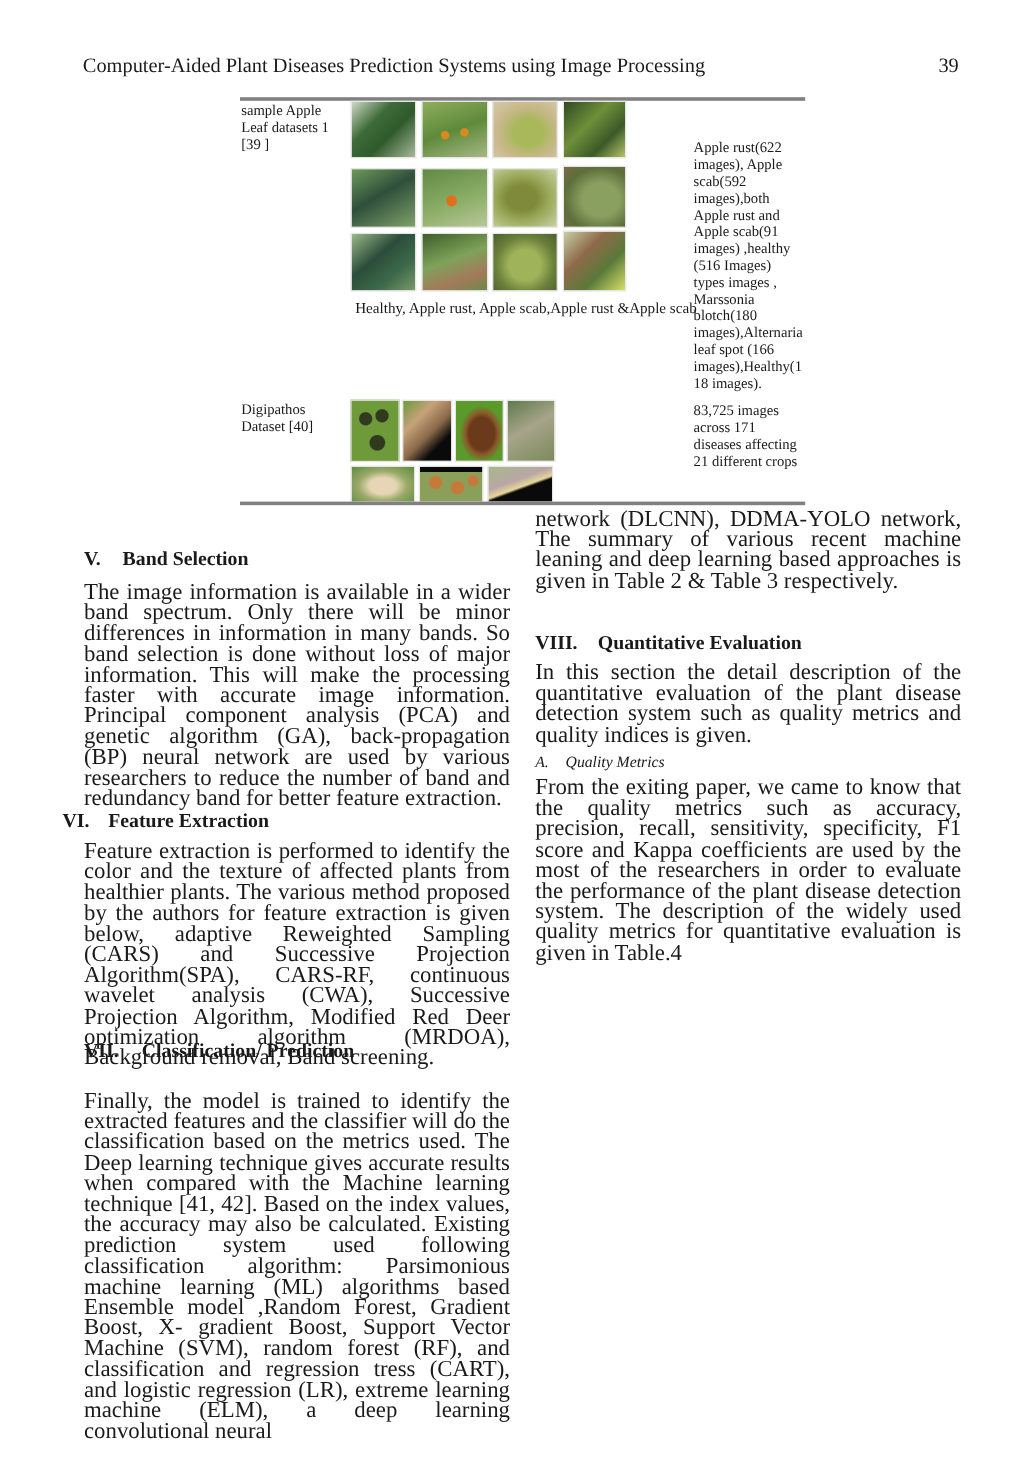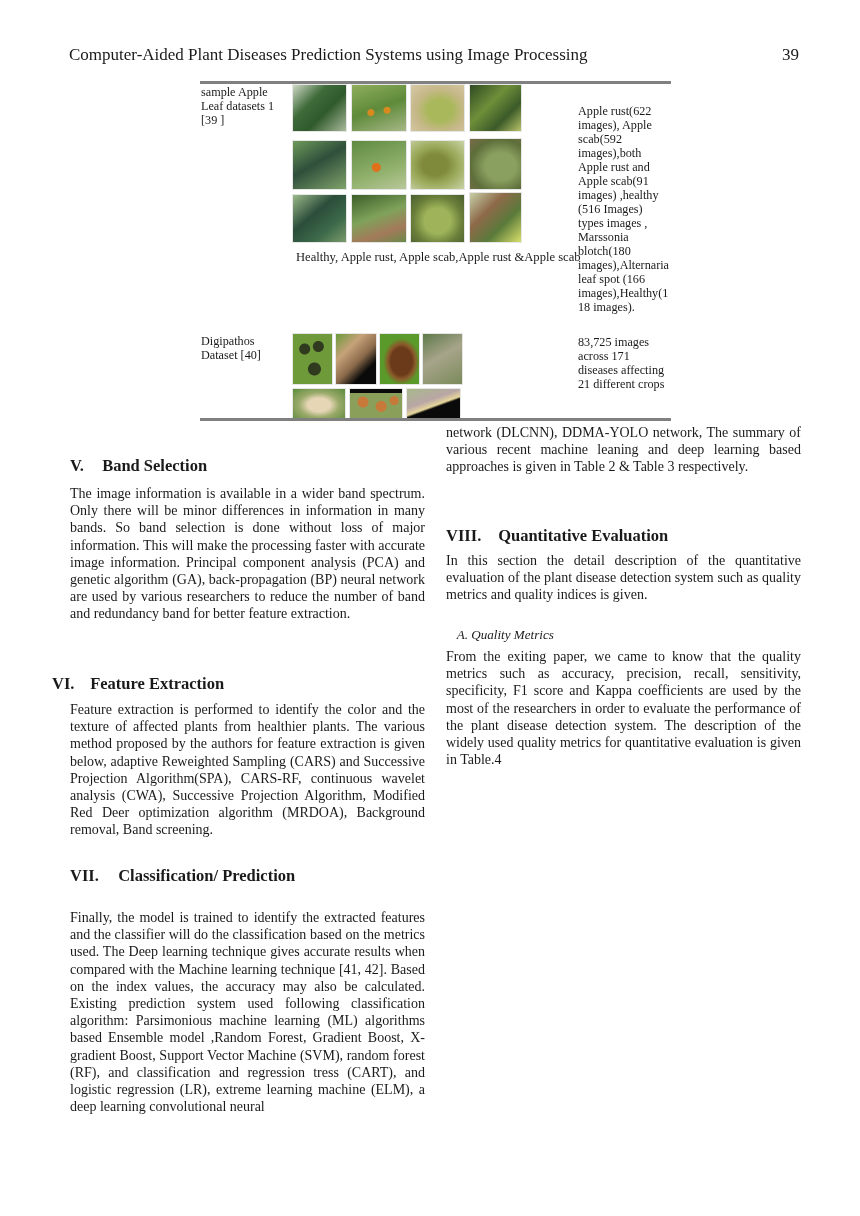--- a/index.html
+++ b/index.html
@@ -7,22 +7,22 @@
          font-family: "Liberation Serif", serif; color: #1a1a1a; }
   .abs { position: absolute; }
   .running-head { left: 69px; top: 45px; font-size: 17px; }
   .page-num { left: 782px; top: 45px; font-size: 17px; }
   .rule { position: absolute; left: 200px; width: 471px; height: 3px; background: #808080; }
   .cell-text { font-size: 12.2px; line-height: 14px; }
   .thumb { position: absolute; border: 1px solid #e6e6e6; box-sizing: border-box; }
   .caption { font-size: 12.6px; }
   .h1 { font-weight: bold; font-size: 16.5px; }
   .h1 .num { display: inline-block; }
-  .para { font-size: 14px; line-height: 17.2px; text-align: justify; text-align-last: left; }
-  .h2 { font-style: italic; font-size: 13.1px; text-align: right; }
+  .para { font-size: 19px; line-height: 17.2px; text-align: justify; text-align-last: left; }
+  .h2 { font-style: italic; font-size: 13.1px; }
 </style>
 </head>
 <body>
 
 <div class="abs running-head">Computer-Aided Plant Diseases Prediction Systems using Image Processing</div>
 <div class="abs page-num">39</div>
 
 <div class="rule" style="top:81px;"></div>
 
 <div class="abs cell-text" style="left:201px; top:85px;">
@@ -44,21 +44,21 @@
   <div class="thumb" style="left:177px; top:54px; width:53px; height:52px; background:radial-gradient(ellipse at 60% 55%,#8aa060 0 35%,#5d6e3a 70%,#7a6a4a 100%);"></div>
 
   <div class="thumb" style="left:0; top:110px; width:55px; height:49px; background:linear-gradient(140deg,#9bb98a 0%,#2b4d3a 40%,#3d6a4a 70%,#7a9a6a 100%);"></div>
   <div class="thumb" style="left:59px; top:110px; width:56px; height:49px; background:linear-gradient(160deg,#3d5e2a 0%,#7fa25a 45%,#a37a5a 75%,#6a8a4a 100%);"></div>
   <div class="thumb" style="left:118px; top:110px; width:55px; height:49px; background:radial-gradient(ellipse at 50% 55%,#9fb35a 0 35%,#6a7f3a 65%,#4a5e2f 100%);"></div>
   <div class="thumb" style="left:177px; top:108px; width:53px; height:51px; background:linear-gradient(135deg,#c7cfa6 0%,#8e6a4a 35%,#5a7a3a 65%,#d9e06a 100%);"></div>
 </div>
 
 <div class="abs caption" style="left:296px; top:250px; white-space:nowrap;">Healthy,  Apple rust, Apple scab,Apple rust &amp;Apple scab</div>
 
-<div class="abs cell-text" style="left:578px; top:104px;">
+<div class="abs cell-text" style="left:578px; top:116px;">
   <div>Apple rust(622</div>
   <div>images), Apple</div>
   <div>scab(592</div>
   <div>images),both</div>
   <div>Apple rust and</div>
   <div>Apple scab(91</div>
   <div>images) ,healthy</div>
   <div>(516 Images)</div>
   <div>types images ,</div>
   <div>Marssonia</div>

